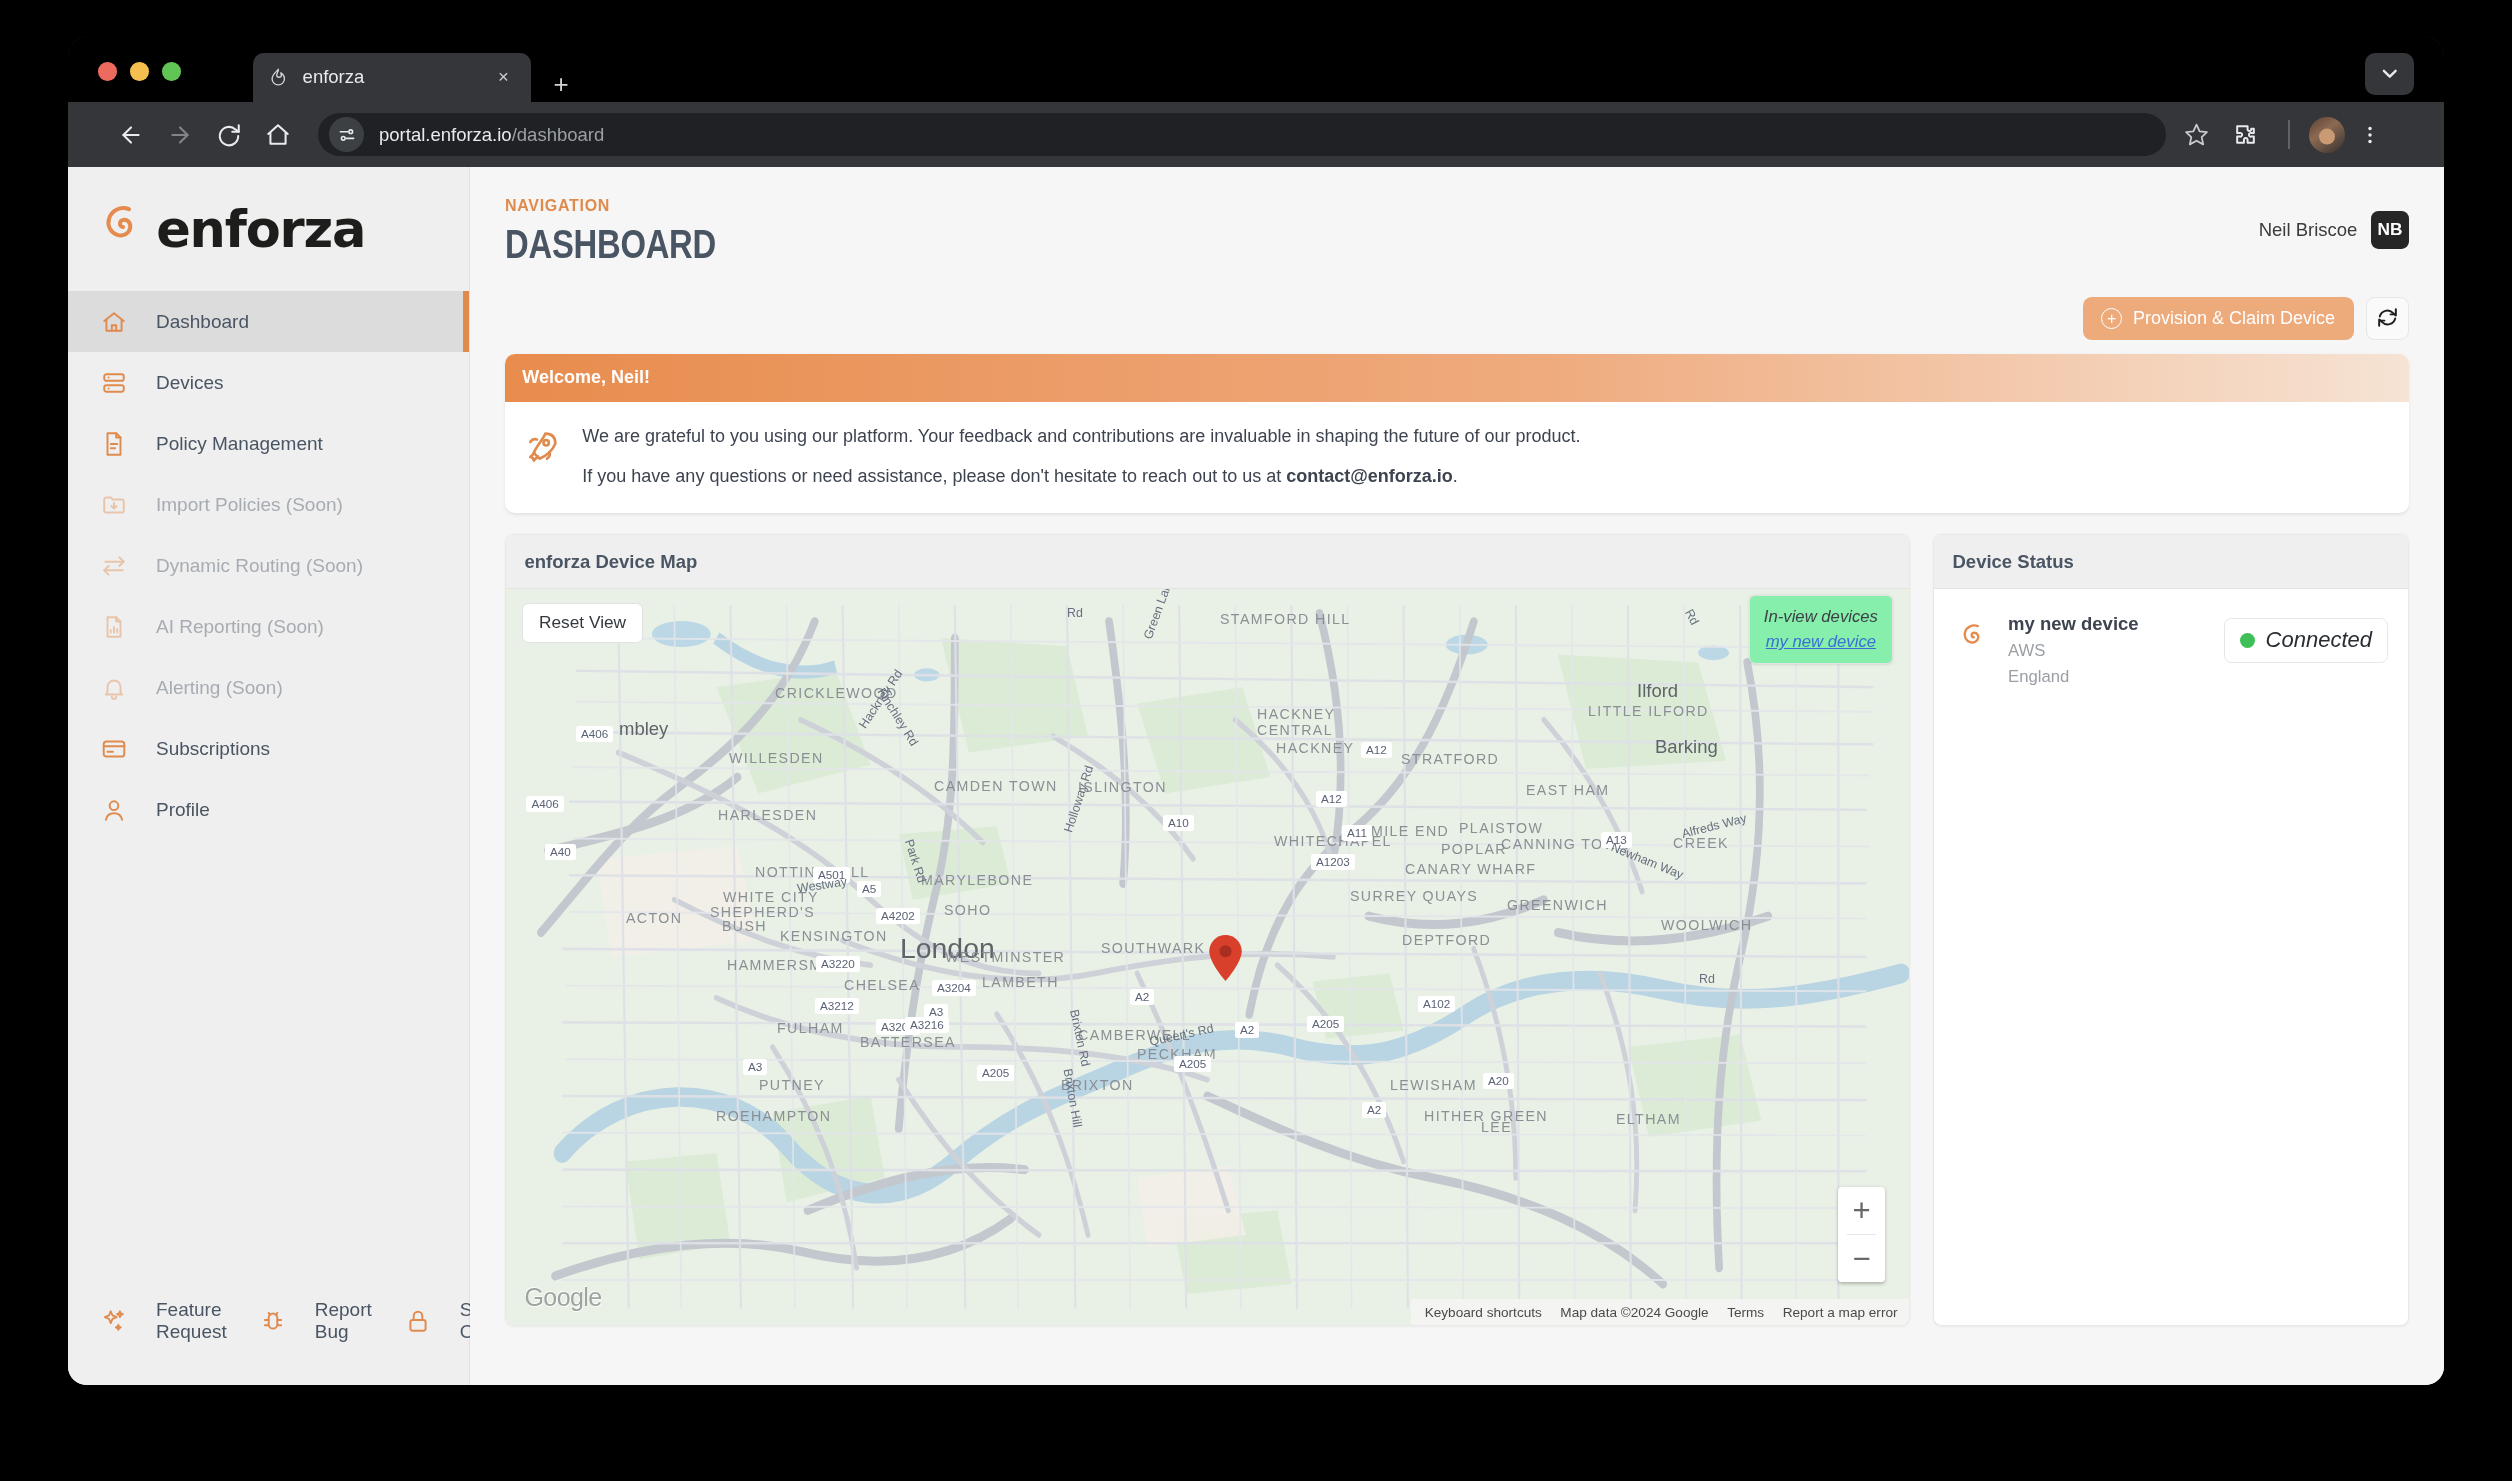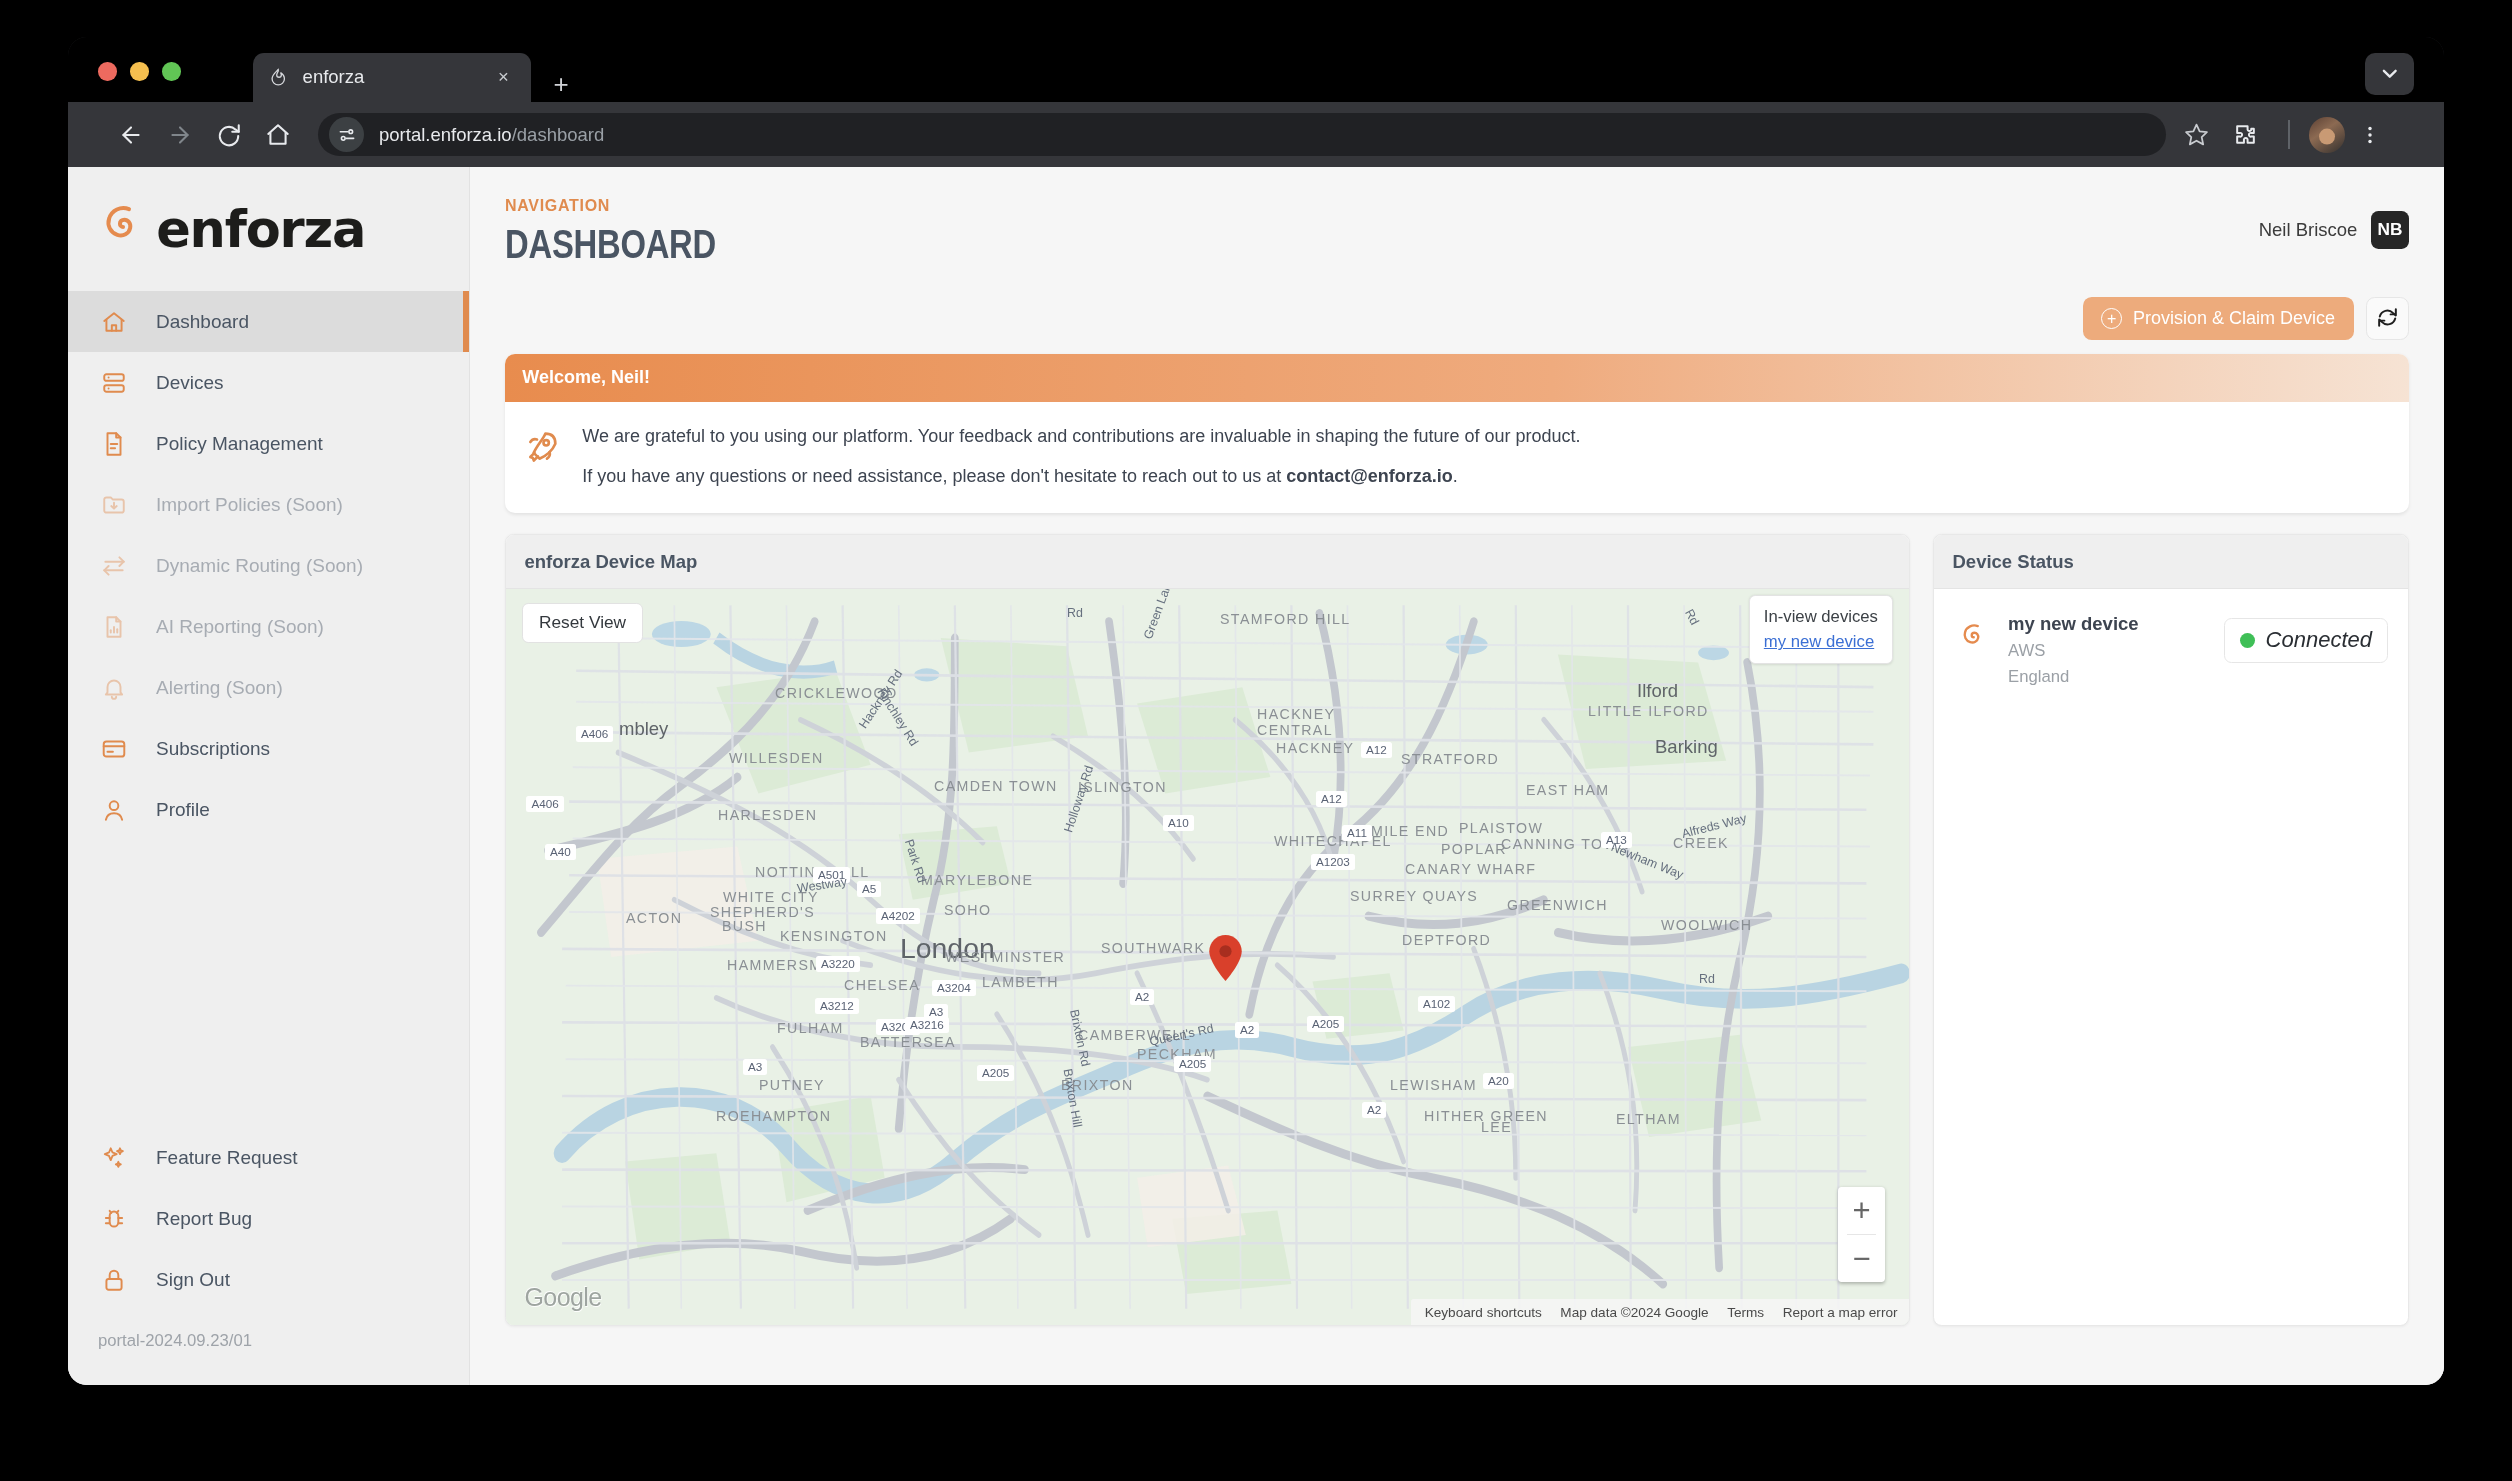--- a/index.html
+++ b/index.html
@@ -175,21 +175,21 @@
     content: "";
     position: absolute; right: 0; top: 0;
     width: 6.2px; height: 100%;
     background: #E08B4E;
   }
   .nav-item.soon .ic { opacity: .42; }
   .nav-item.soon .lbl { color: #A7ACB3; }
 
   .nav-bottom {
     margin-top: auto;
-    display: flex; flex-direction: column;
+    display: flex; flex-direction: row;
     padding-bottom: 8.7px;
   }
   .version {
     padding: 21px 0 25px 30px;
     font-size: 16.7px; color: #9EA3A9;
   }
 
   
   .main {
     flex: 1 1 auto;
@@ -342,26 +342,27 @@
   .reset-view {
     position: absolute; left: 16px; top: 13.6px;
     background: #fff;
     border: 1.2px solid #E2E2E2;
     border-radius: 6.2px;
     padding: 8.7px 16px;
     font-size: 17.3px; color: #33383D;
   }
   .inview {
     position: absolute; right: 16px; top: 6.2px;
-    background: #ffffff;
+    background: #86efac;
     border: 1.2px solid #E3E3E3;
     border-radius: 6.2px;
     padding: 11px 13.6px;
-    text-align: left;
+    text-align: center;
     box-shadow: 0 0.6px 2.5px rgba(0,0,0,.1);
+    font-style: italic;
   }
   .inview .t1 { font-size: 16.7px; color: #3C4146; }
   .inview .t2 {
     margin-top: 5px;
     font-size: 16.7px; color: #3B6FD4;
     text-decoration: underline;
   }
   .map-pin {
     position: absolute;
     left: 703px; top: 346px;

